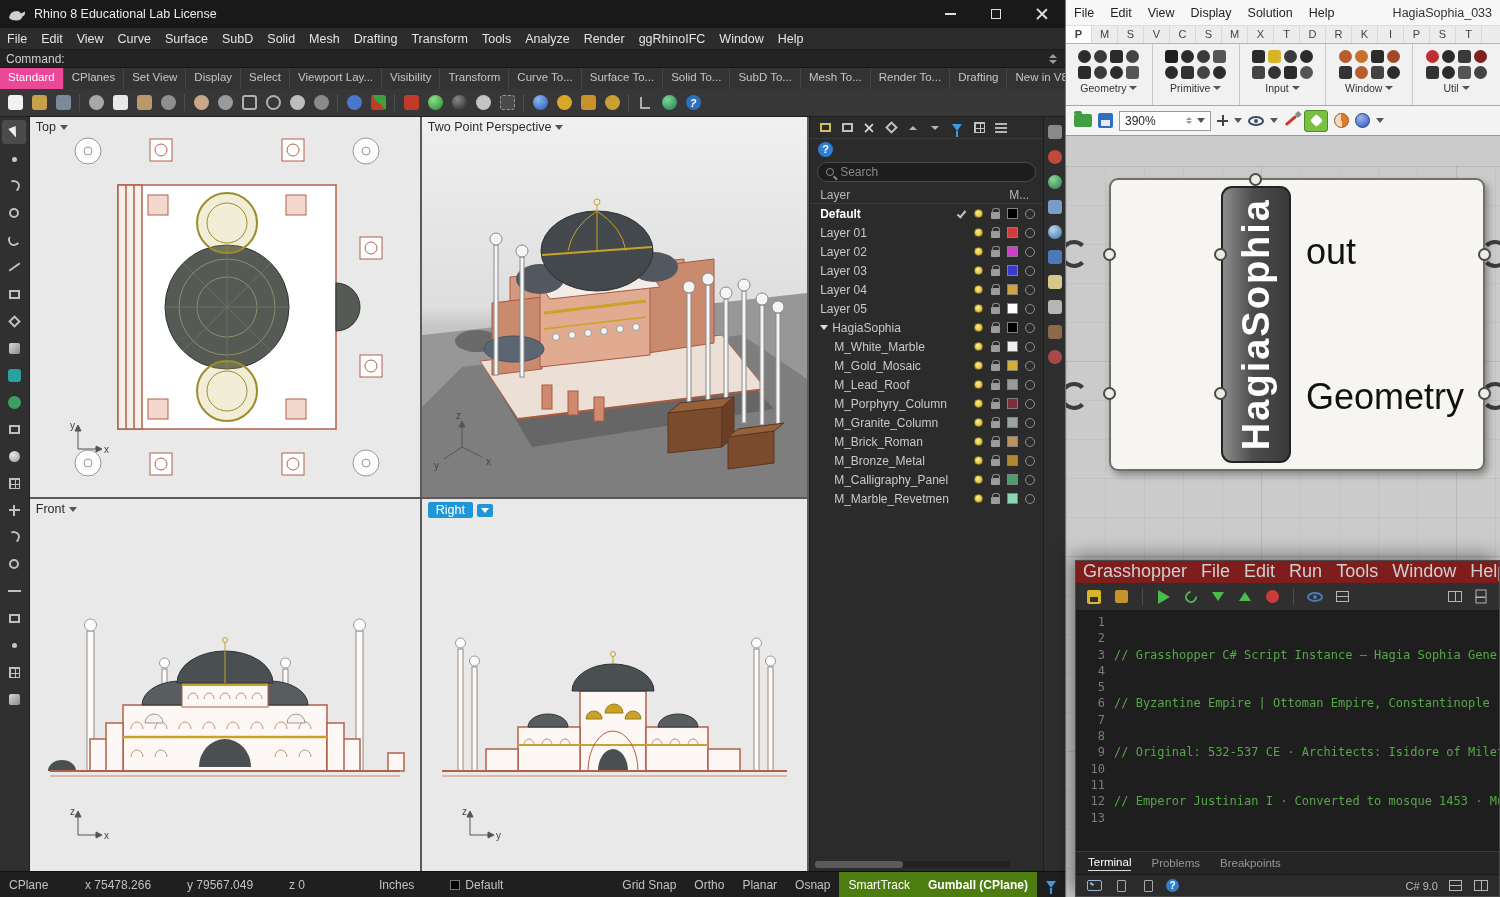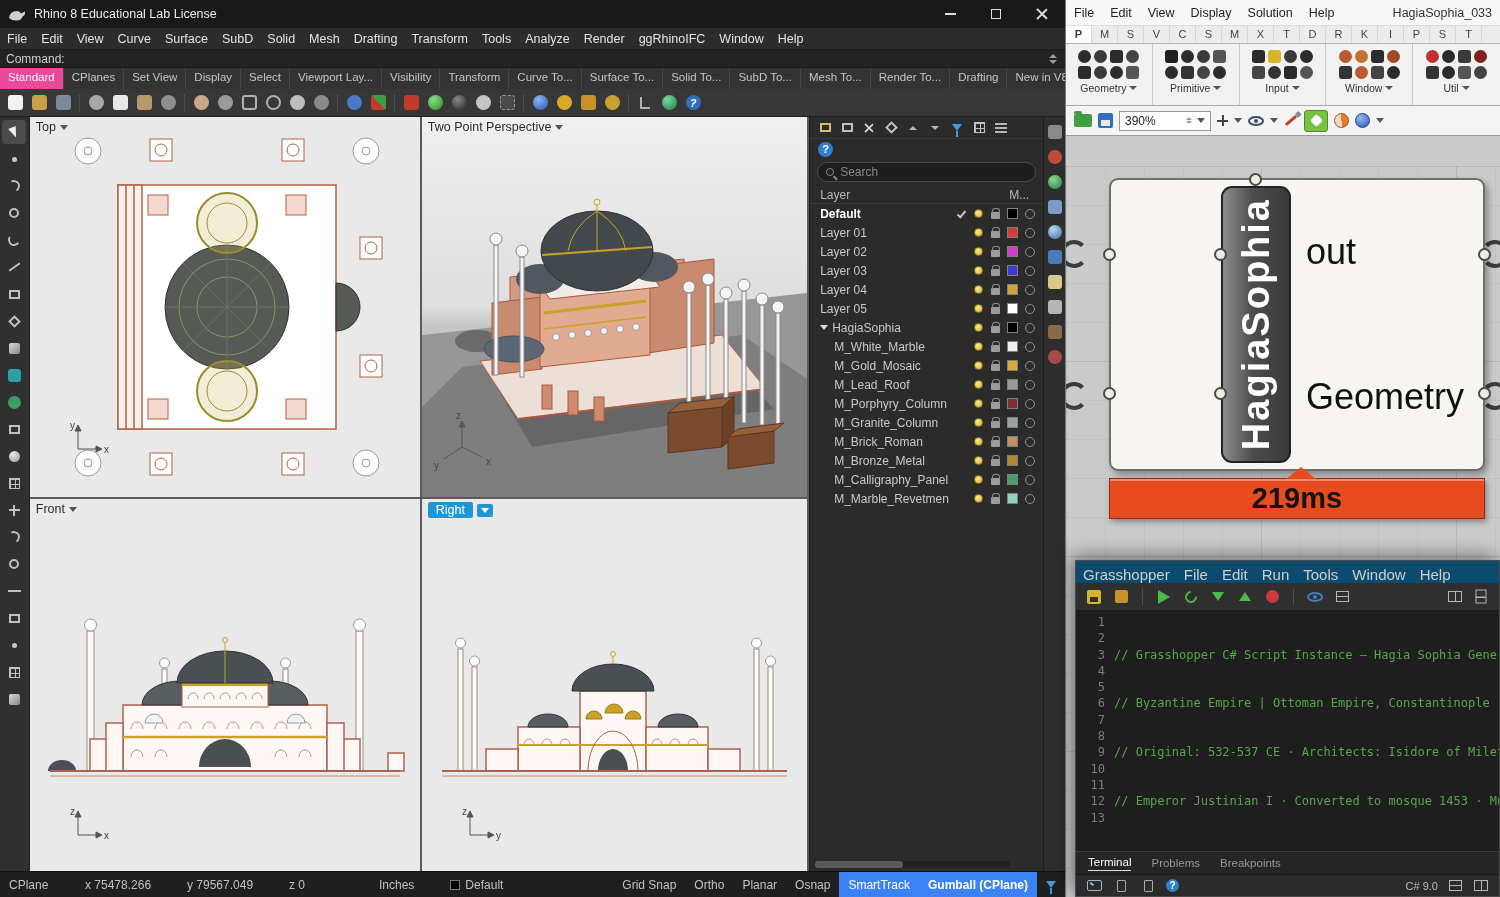--- a/index.html
+++ b/index.html
@@ -95,21 +95,21 @@
   .lock::before{content:"";position:absolute;left:1px;top:-4px;width:6px;height:5px;border:1.6px solid #8a8a8a;border-bottom:none;border-radius:3px 3px 0 0}
   .swatch{width:11px;height:11px;border:1px solid #808080}
   .matdot{width:10px;height:10px;border:1.6px solid #8f8f8f;border-radius:50%}
   .exp{width:0;height:0;border-left:4px solid transparent;border-right:4px solid transparent;border-top:5px solid #e0e0e0;margin-right:4px}
   .lp-hscroll{position:absolute;bottom:3px;left:5px;width:195px;height:7px;background:#222;border-radius:3px}
   .lp-hscroll i{display:block;width:88px;height:7px;background:#5a5a5a;border-radius:3px}
   .r-sidetabs{width:22px;background:#2e2e2e;display:flex;flex-direction:column;align-items:center;gap:11px;padding-top:8px;border-left:1px solid #1d1d1d}
   .stb{width:14px;height:14px;border-radius:3px;flex:none}
   .r-status{position:absolute;left:0;bottom:0;width:1065px;height:26px;background:#1f1f1f;display:flex;align-items:center;font-size:12px;color:#c2c2c2;border-top:1px solid #101010}
   .st{padding:0 9px;white-space:nowrap;display:flex;align-items:center;gap:5px;height:100%}
-  .st.blue{background:#3b82f6;color:#fff}
+  .st.blue{background:#4d7c0f;color:#fff}
   .sw-black{width:10px;height:10px;background:#000;border:1px solid #777;display:inline-block}
 
   
   .gh{left:1065px;top:0;width:435px;height:897px;background:#cbcbcb;border-left:1px solid #7a7a7a;color:#222}
   .gh-title{height:30px;background:#f1f1f1;display:flex;align-items:center;padding-left:9px;gap:8px;font-size:12.5px;color:#1c1c1c;border-bottom:1px solid #d8d8d8}
   .gh-logo{width:15px;height:15px;border-radius:50%;background:radial-gradient(circle at 35% 30%,#b8e08a,#5a9a2e);border:1px solid #3f7020}
   .gh .wbtn{width:40px}
   .gh-menu{height:26px;background:#f7f7f7;display:flex;align-items:center;font-size:12.5px;color:#222;border-bottom:1px solid #ddd}
   .gh-menu>span{padding:0 8px}
   .gh-doc{margin-left:auto;padding-right:10px;color:#333}
@@ -153,21 +153,21 @@
   .sock.l{border-right-color:transparent}
   .sock.r{border-left-color:transparent}
 
   
   .se{left:1075px;top:560px;width:425px;height:337px;background:#1e1e1e;border:1px solid #4a4a4a;box-shadow:-4px -4px 18px rgba(0,0,0,.45);color:#ccc;display:flex;flex-direction:column}
   .se-title{height:28px;background:#323233;display:flex;align-items:center;gap:8px;padding-left:9px;font-size:12px;color:#e8e8e8;flex:none}
   .se-logo{width:14px;height:14px;border-radius:3px;background:linear-gradient(135deg,#7ac143 50%,#2f6fbf 50%)}
   .se .wbtn{width:38px}
   .se .g-min{background:#ccc}.se .g-max{border-color:#ccc}
   .se .g-close::before,.se .g-close::after{background:#ccc}
-  .se-menu{height:22px;background:#0c4a6e;display:flex;align-items:flex-end;font-size:15px;color:#cfcfcf;flex:none}
+  .se-menu{height:22px;background:#7f1d1d;display:flex;align-items:flex-start;font-size:18px;color:#cfcfcf;flex:none}
   .se-menu>span{padding:0 7px}
   .se-toolbar{height:28px;background:#2f2f30;display:flex;align-items:center;gap:9px;padding:0 9px;flex:none;border-bottom:1px solid #1a1a1a}
   .sti{display:flex;align-items:center;justify-content:center;width:18px;height:18px}
   .fl-y{width:14px;height:14px;background:#d8b42a;border-radius:2px;position:relative}
   .fl-y::after{content:"";position:absolute;left:3px;bottom:2px;width:8px;height:5px;background:#2f2f30}
   .box-y{width:13px;height:13px;background:#c8922a;border-radius:2px}
   .play{width:0;height:0;border-top:7px solid transparent;border-bottom:7px solid transparent;border-left:12px solid #4cbb4c}
   .refr{width:12px;height:12px;border:2.5px solid #4cbb4c;border-radius:50%;border-top-color:transparent;transform:rotate(40deg)}
   .tri-g-d{width:0;height:0;border-left:6px solid transparent;border-right:6px solid transparent;border-top:9px solid #4cbb4c}
   .tri-g-u{width:0;height:0;border-left:6px solid transparent;border-right:6px solid transparent;border-bottom:9px solid #4cbb4c}
@@ -1265,24 +1265,20 @@
       </div>
       <i class="grip" style="left:-8px;top:calc(26% - 7px)"></i>
       <i class="grip" style="left:-8px;top:calc(74% - 7px)"></i>
       <i class="grip" style="right:-8px;top:calc(26% - 7px)"></i>
       <i class="grip" style="right:-8px;top:calc(74% - 7px)"></i>
       <i class="grip" style="left:103px;top:calc(26% - 7px)"></i>
       <i class="grip" style="left:103px;top:calc(74% - 7px)"></i>
       <i class="grip" style="left:138px;top:-7px"></i>
     </div>
 
-    <div class="gh-profiler" style="background-color: rgb(232, 75, 31);">
-      <i class="gh-notch" style="border-bottom-color: rgb(232, 75, 31);"></i>
-      <span>219ms</span>
-    </div>
   </div>
 </section>
 
 <section class="win se">
   <nav class="se-menu">
     <span>Grasshopper</span>
     <span>File</span>
     <span>Edit</span>
     <span>Run</span>
     <span>Tools</span>

